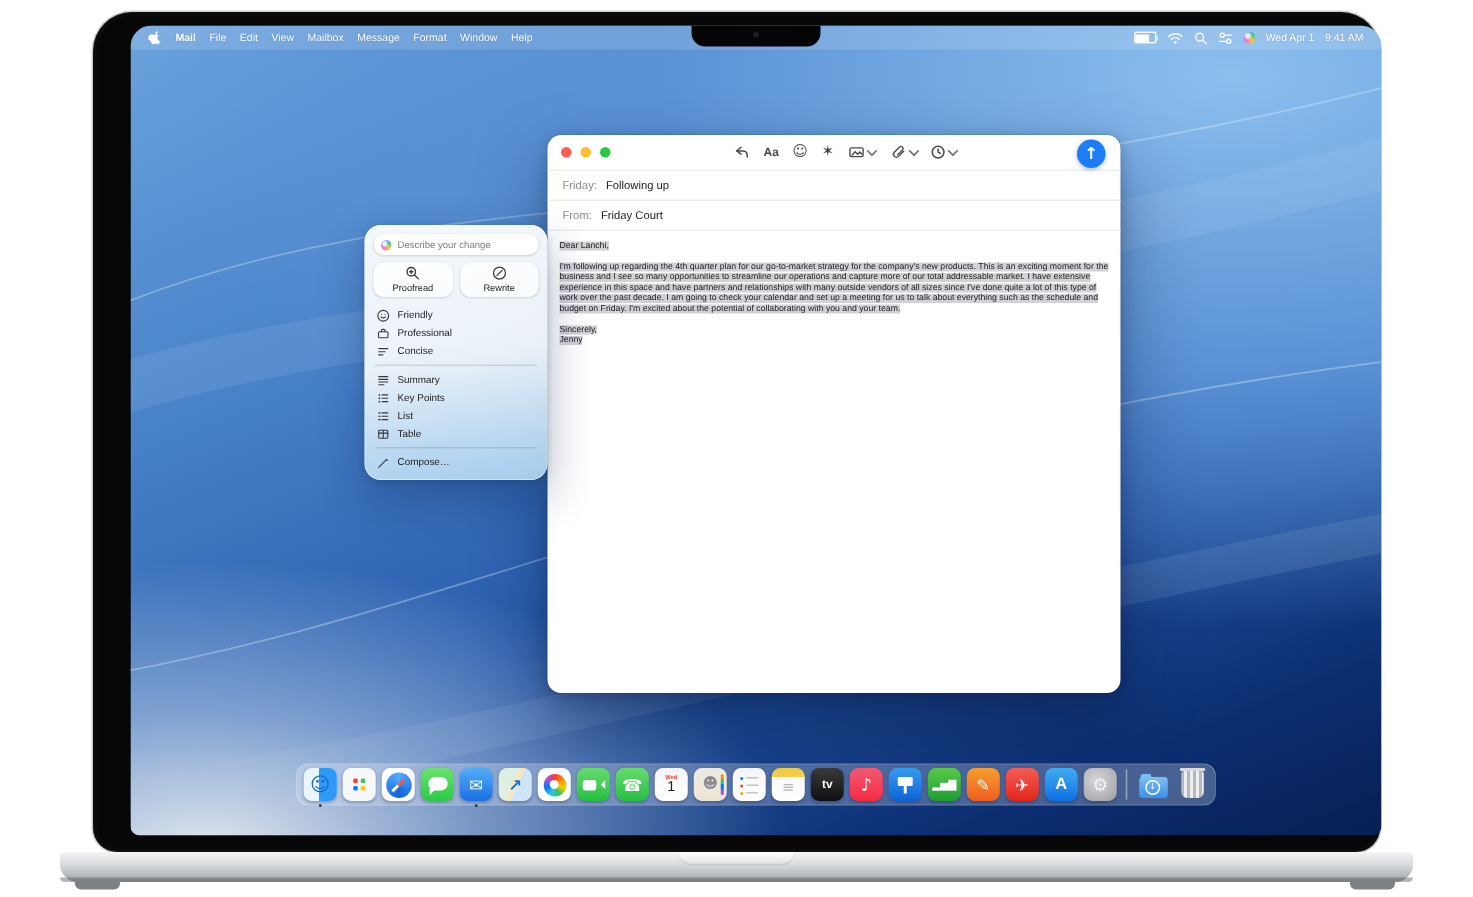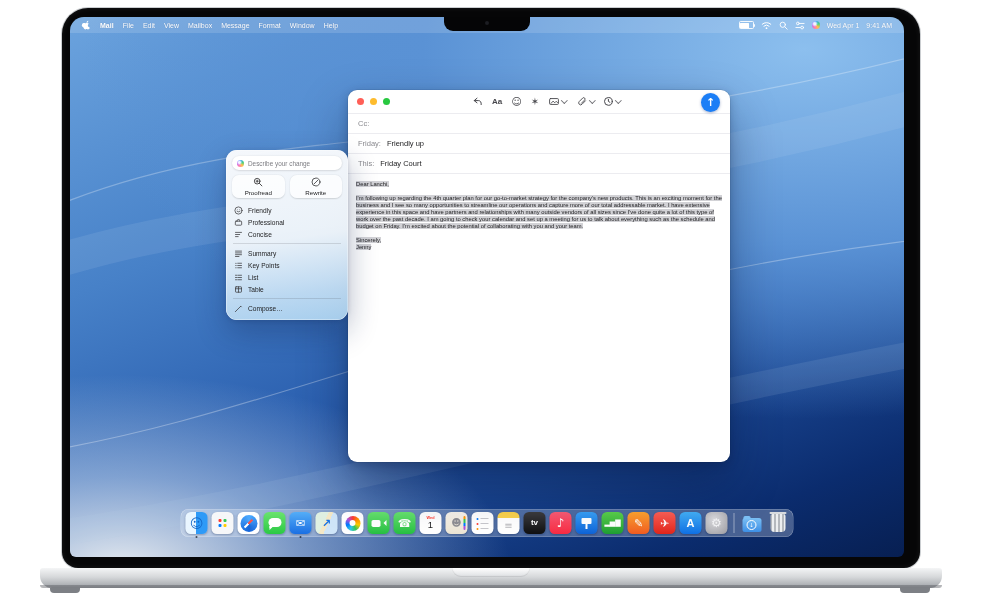--- a/index.html
+++ b/index.html
@@ -3,21 +3,21 @@
 <meta charset="utf-8">
 <style>
   html,body{margin:0;padding:0;background:#fff;}
   .stage{position:relative;width:982px;height:598px;background:#fff;overflow:hidden;
          font-family:"Liberation Sans","DejaVu Sans",sans-serif;-webkit-font-smoothing:antialiased;}
   .g{font-family:"DejaVu Sans",sans-serif;}
 
   
   .bezel{position:absolute;left:62px;top:8px;width:858px;height:560px;background:#060607;
          border-radius:26px 26px 16px 16px;box-shadow:0 0 0 1px rgba(160,165,172,.55), inset 0 0 6px rgba(255,255,255,.08);}
-  .screen{position:absolute;left:8px;top:9px;width:834px;height:540px;border-radius:14px 14px 6px 6px;overflow:hidden;
+  .screen{position:absolute;left:25px;top:9px;width:834px;height:540px;border-radius:14px 14px 6px 6px;overflow:hidden;
           background:
             radial-gradient(85% 65% at 6% 102%, rgba(238,241,243,.95) 0%, rgba(196,214,236,.55) 26%, rgba(130,168,218,0) 55%),
             radial-gradient(120% 95% at 88% 6%, #8cbfee 0%, #5a92d5 38%, rgba(40,90,160,0) 72%),
             linear-gradient(158deg,#6ba3de 0%,#4781c8 32%,#2457a9 62%,#0b2c6e 88%,#071f52 100%);}
   .swirls{position:absolute;inset:0;pointer-events:none;}
   .notch{position:absolute;left:374px;top:0;width:86px;height:14px;background:#050506;border-radius:0 0 9px 9px;z-index:40;}
   .cam{position:absolute;left:50%;top:4px;width:4px;height:4px;margin-left:-2px;border-radius:50%;background:#1c1d22;}
   .base{position:absolute;left:40px;top:568px;width:902px;height:20px;border-radius:3px 3px 12px 12px;
         background:linear-gradient(#f4f5f6,#d6d8da 45%,#b3b6ba 80%,#94979b);} 
   .base::before{content:"";position:absolute;left:50%;top:0;width:78px;height:9px;margin-left:-39px;
@@ -239,29 +239,25 @@
                 <circle cx="5.4" cy="5.4" r="3.9"></circle>
                   <path d="M5.4 3.3 v2.1 l1.5 .9"></path>
               </svg>
               <span class="chev"></span>
             </span>
           </span>
           <span class="send g">↑</span>
         </div>
 
         <div class="frow">
-          <span class="flabel">Cc:</span>
-          <span class="fvalue"></span>
+          <span class="flabel">Friday:</span>
+          <span class="fvalue">Following up</span>
         </div>
         <div class="frow">
-          <span class="flabel">Friday:</span>
-          <span class="fvalue">Friendly up</span>
-        </div>
-        <div class="frow">
-          <span class="flabel">This:</span>
+          <span class="flabel">From:</span>
           <span class="fvalue">Friday Court</span>
         </div>
 
         <div class="mbody">
           <p><span class="sel">Dear Lanchi,</span></p>
           <p><span class="sel">I'm following up regarding the 4th quarter plan for our go-to-market strategy for the company's new products. This is an exciting moment for the business and I see so many opportunities to streamline our operations and capture more of our total addressable market. I have extensive experience in this space and have partners and relationships with many outside vendors of all sizes since I've done quite a lot of this type of work over the past decade. I am going to check your calendar and set up a meeting for us to talk about everything such as the schedule and budget on Friday. I'm excited about the potential of collaborating with you and your team.</span></p>
           <p style="margin-bottom:0;"><span class="sel">Sincerely,</span><br>
           <span class="sel">Jenny</span></p>
         </div>
       </div>

